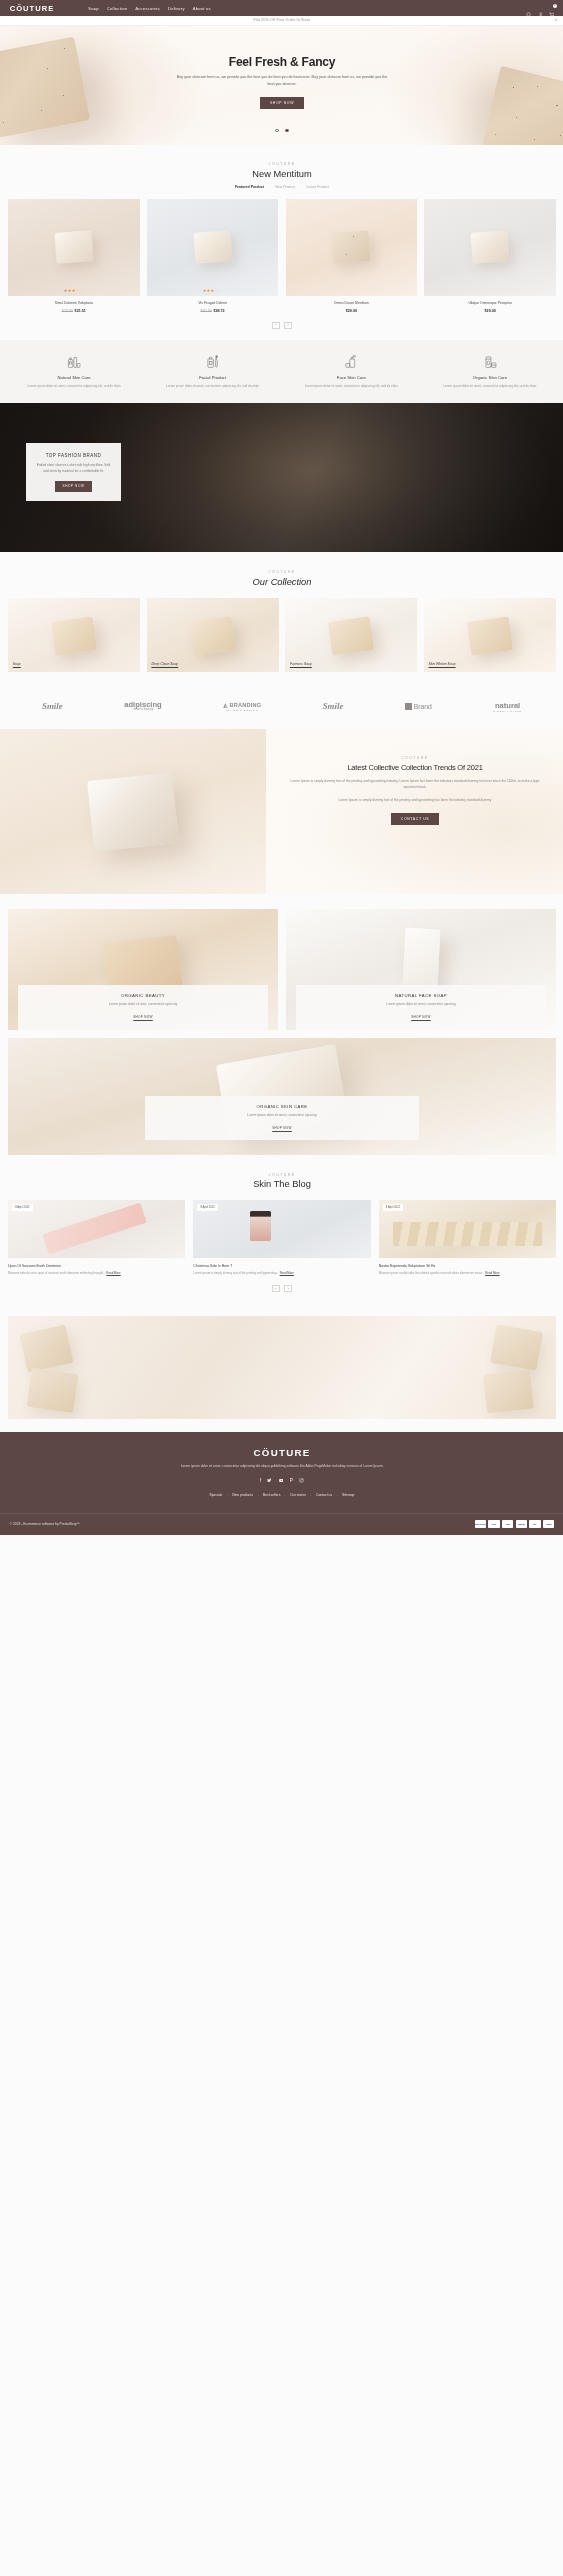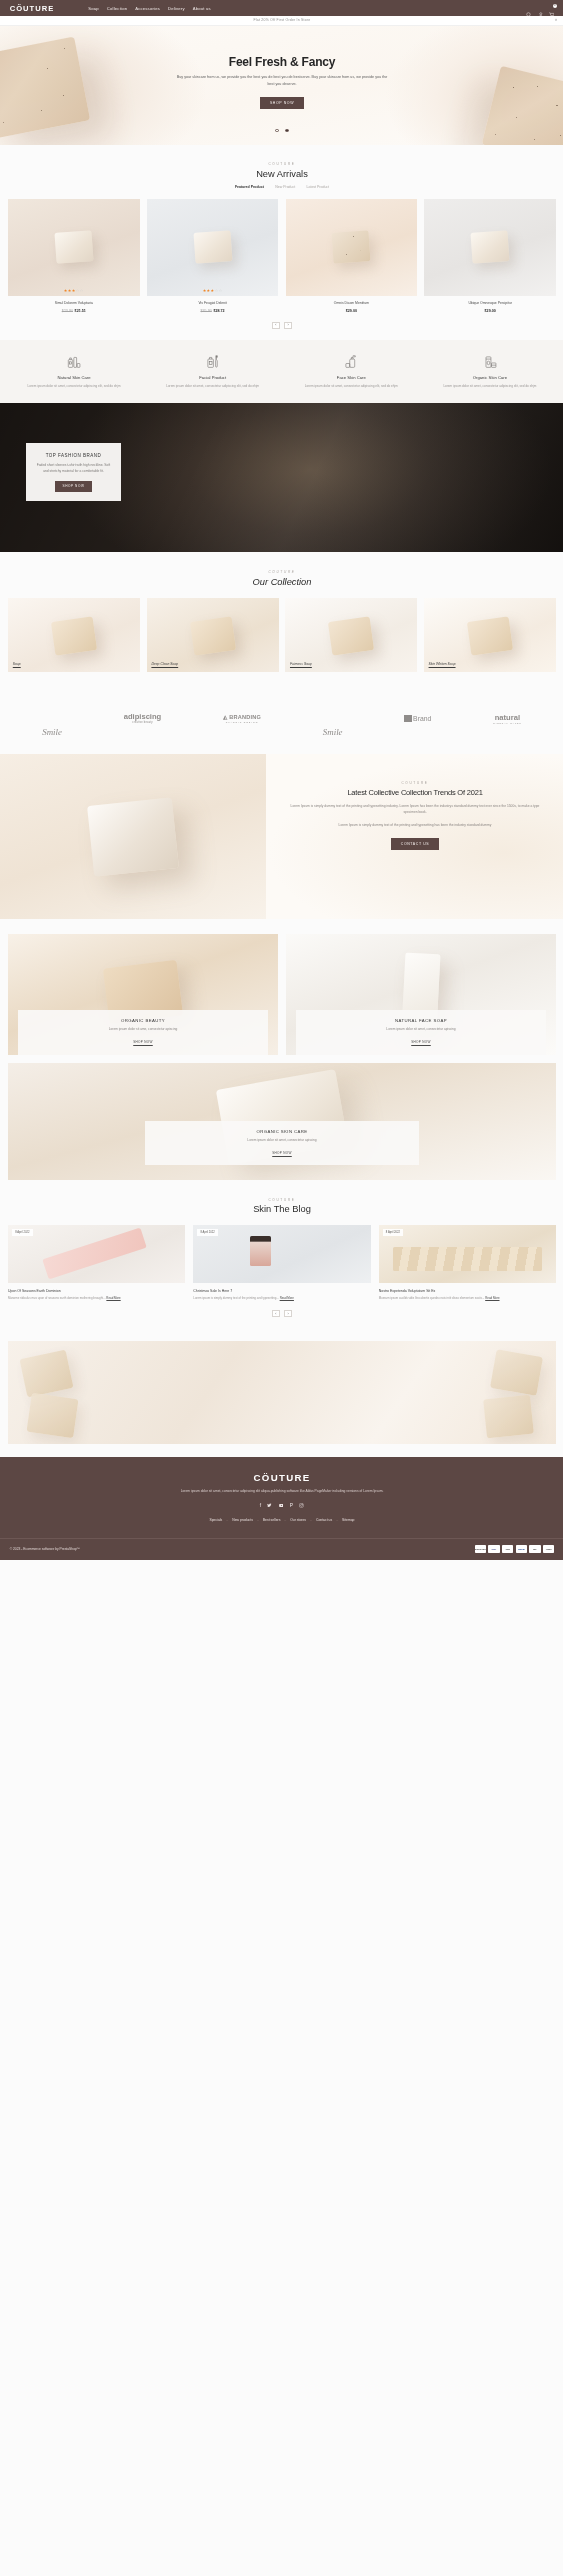--- a/index.html
+++ b/index.html
@@ -204,21 +204,21 @@
     position:absolute; left: 4.8px; bottom: 5.6px; font-size: 3.4px; color: #3e3e3e;
     text-decoration: underline; text-underline-offset: 1.6px;
   }
 
   
   .logos {
     display:flex; align-items:center; justify-content:space-around;
     padding: 13px 11.3px 17.7px; background: #fbfbfb;
   }
   .logo { color: #8f8c8a; text-align:center; }
-  .logo-script { font-family:"Liberation Serif", serif; font-style: italic; font-size: 8.9px; font-weight: normal; margin-top: 26px; }
+  .logo-script { font-family:"Liberation Serif", serif; font-style: italic; font-size: 8.9px; font-weight: bold; }
   .logo-butterfly { font-size: 7.6px; font-weight: bold; line-height: 1; }
   .logo-butterfly small { display:block; font-size: 2.6px; font-weight: normal; letter-spacing: 0.2px; margin-top: 0.8px; }
   .logo-branding { font-size: 5.6px; font-weight: bold; letter-spacing: 0.2px; }
   .logo-branding small { display:block; font-size: 2.2px; letter-spacing: 1px; font-weight: normal; margin-top: 0.8px; }
   .logo-brand { font-size: 6.8px; display:flex; align-items:center; gap:1.6px; }
   .sqmark { width: 7.2px; height: 7.2px; background: #8f8c8a; display:inline-block; }
   .logo-natural { font-size: 7.6px; font-weight: bold; }
   .logo-natural small { display:block; font-size: 2.1px; letter-spacing: 0.9px; font-weight: normal; }
 
   
@@ -402,21 +402,21 @@
       <button class="btn-dark">SHOP NOW</button>
     </div>
     <div class="dots">
       <span class="dot"></span>
       <span class="dot active"></span>
     </div>
   </section>
 
   <section class="arrivals">
     <div class="sec-eyebrow">CÖUTURE</div>
-    <h2 class="sec-title">New Arrivals</h2>
+    <h2 class="sec-title">New Mentitum</h2>
     <div class="tabs">
       <span class="tab active">Featured Product</span>
       <span class="tab">New Product</span>
       <span class="tab">Latest Product</span>
     </div>
 
     <div class="prodgrid">
       <div class="pcard">
         <div class="pimg p1">
           <div class="soapbox"></div>

